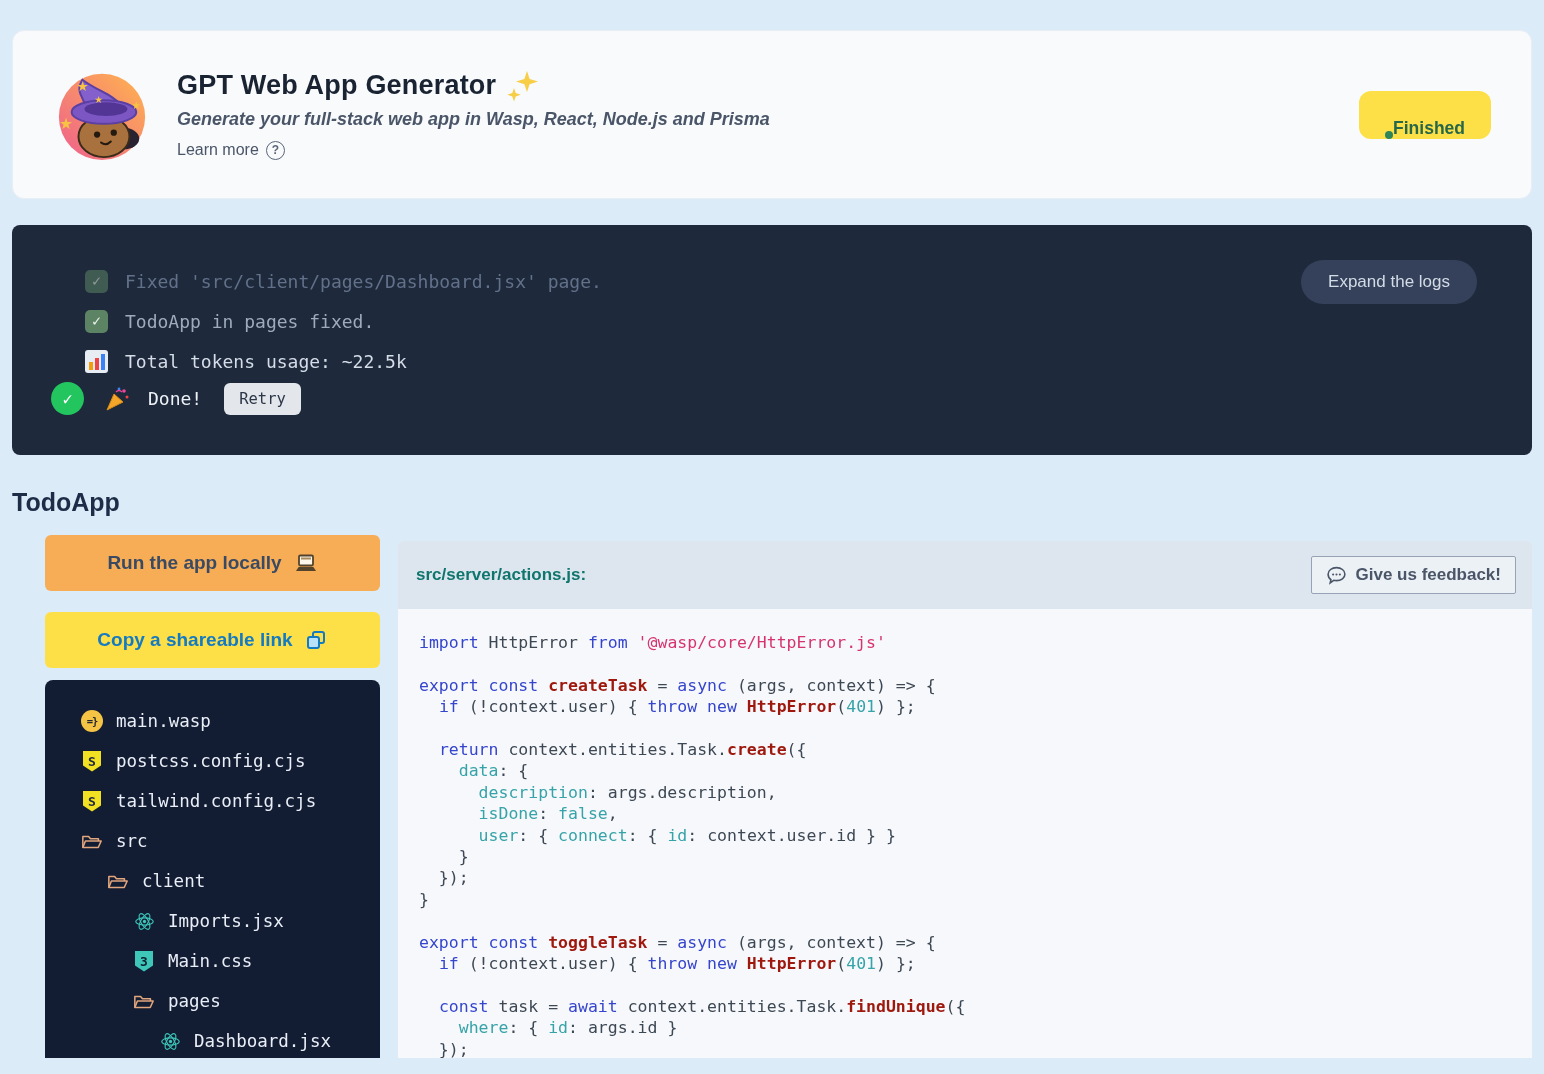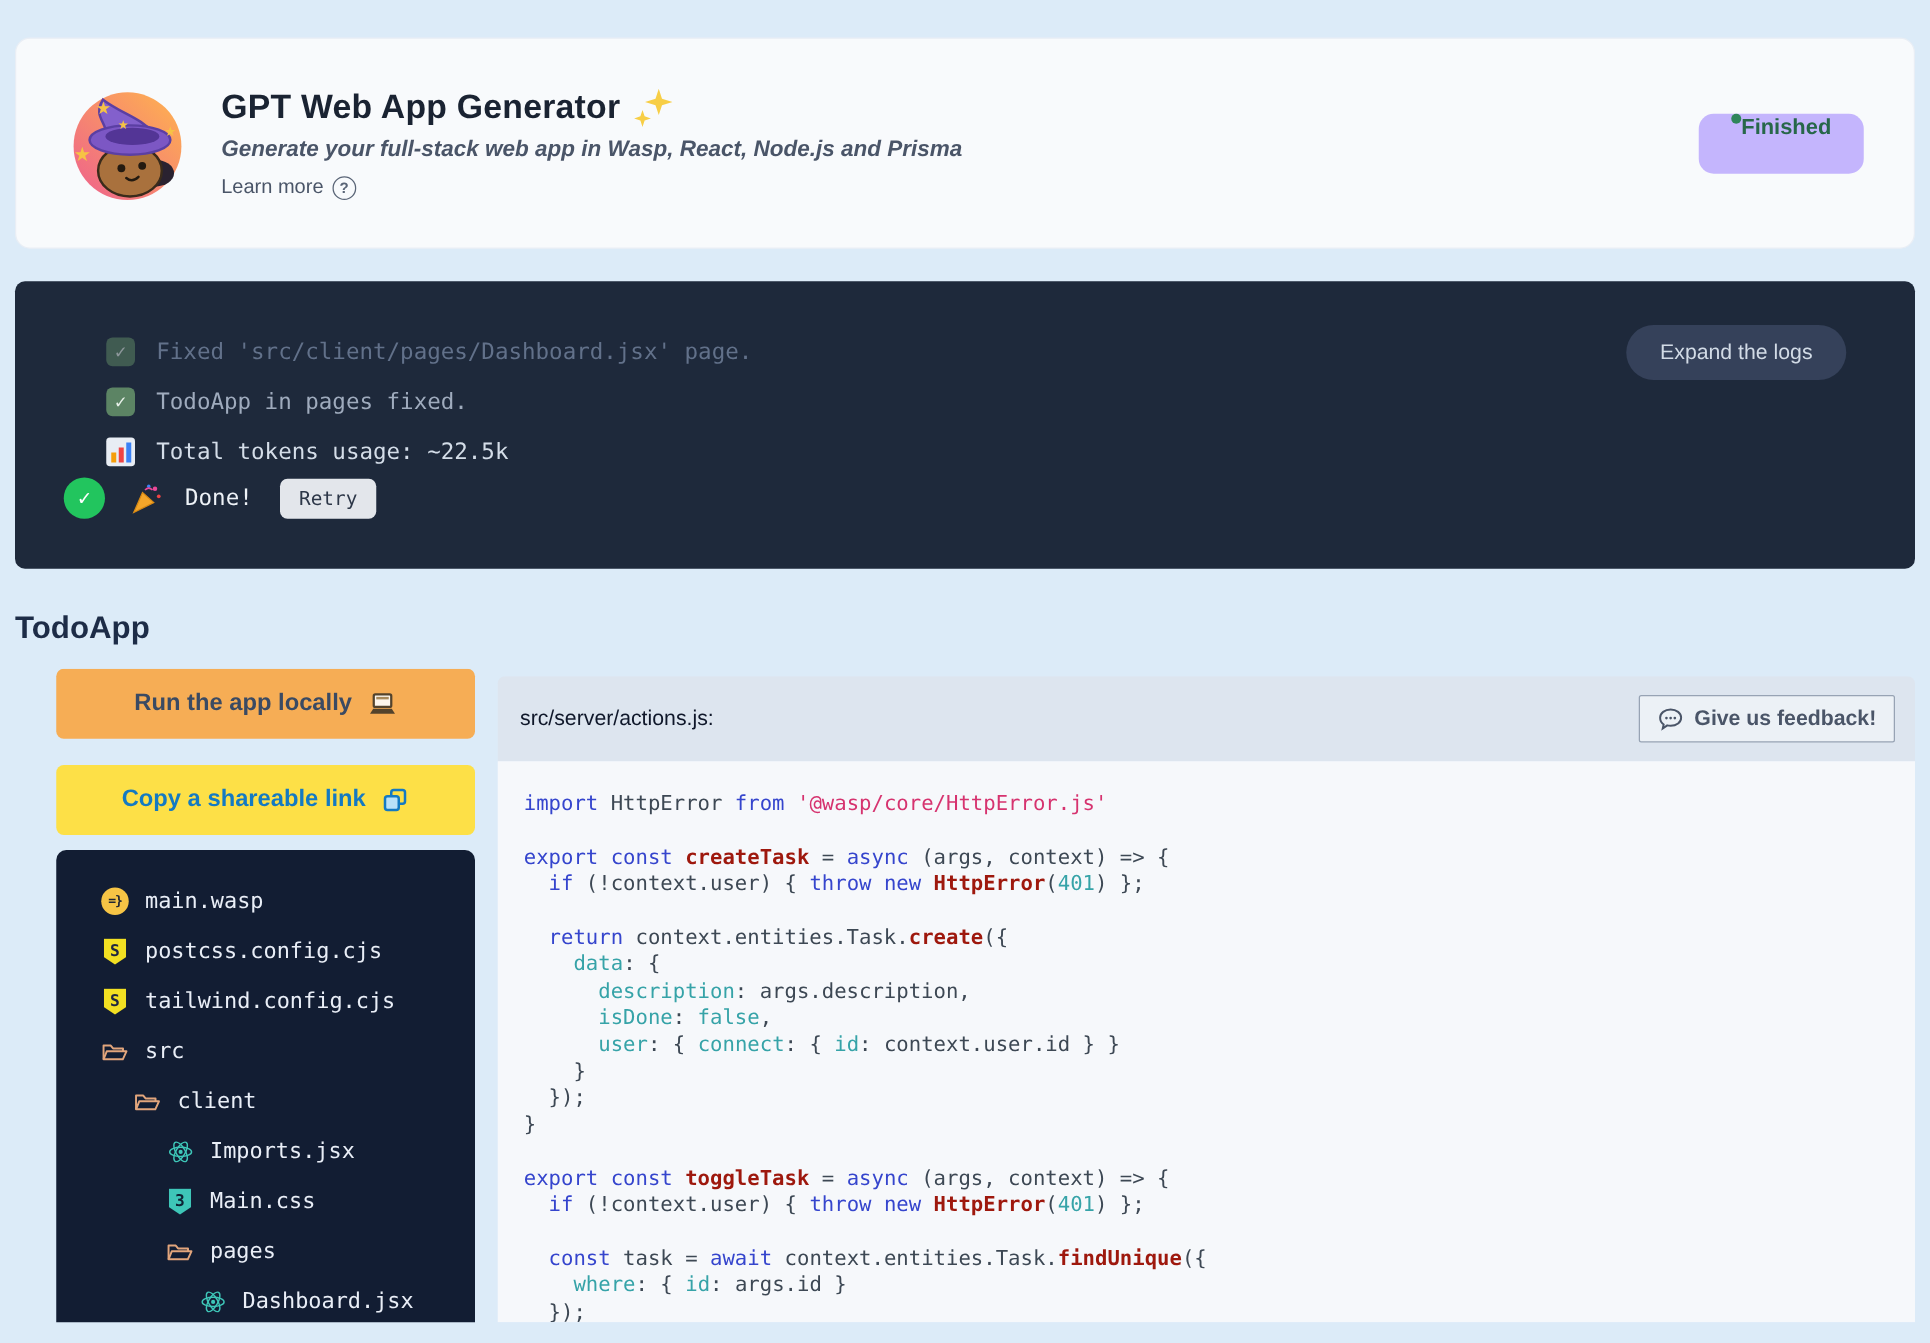--- a/index.html
+++ b/index.html
@@ -11,22 +11,22 @@
   .header-card { margin:30px 12px 0; height:169px; background:#f8fafc; border:1px solid #e9eef5;
     border-radius:12px; display:flex; align-items:center; padding:0 40px; }
   .logo { width:98px; height:98px; flex:none; }
   .header-text { margin-left:26px; }
   .title-row { display:flex; align-items:center; gap:10px; }
   .app-title { font-size:27px; font-weight:bold; color:#1a2332; letter-spacing:.2px; }
   .subtitle { margin-top:7px; font-size:18px; font-weight:bold; color:#4a5568;font-style:italic; }
   .learn-more { margin-top:11px; font-size:16px; color:#4a5568; display:flex; align-items:center; gap:7px; cursor:pointer; }
   .q-icon { width:19px; height:19px; border:1.6px solid #5a6577; border-radius:50%; display:inline-flex;
     align-items:center; justify-content:center; font-size:12px; font-weight:bold; color:#5a6577; }
-  .status-badge { margin-left:auto; height:48px; background:#c4b5fd; color:#276749; border-radius:12px;
-    display:flex; align-items:flex-start; padding:0 26px; font-size:17.5px; font-weight:600; }
+  .status-badge { margin-left:auto; height:48px; background:#fde047; color:#276749; border-radius:12px;
+    display:flex; align-items:flex-end; padding:0 26px; font-size:17.5px; font-weight:600; }
   .status-dot { width:8px; height:8px; border-radius:50%; background:#2f855a; }
 
   
   .log-panel { margin:26px 12px 0; height:230px; background:#1e293b; border-radius:8px;
     position:relative; padding-top:36px; font-family:"DejaVu Sans Mono", monospace; }
   .log-line { height:40px; display:flex; align-items:center; gap:17px; padding-left:73px; font-size:18px; }
   .log-line.dim { color:#62718a; }
   .log-line.dim .li-check { opacity:.55; }
   .log-line.normal { color:#9fabbd; }
   .log-line.bright { color:#d4dde8; }
@@ -68,21 +68,21 @@
   .ti.shield { width:18px; height:21px; margin:0 2px; clip-path:polygon(0 0,100% 0,100% 72%,50% 100%,0 72%);
     font-size:13px; font-weight:bold; font-family:"DejaVu Sans Mono", monospace; }
   .ti.js  { background:#f2e022; color:#1f2840; }
   .ti.css { background:#3ec6b8; color:#0e2334; }
 
   
   .right-col { flex:1; margin-left:18px; margin-top:6px; display:flex; flex-direction:column;
     border-radius:6px 6px 0 0; overflow:hidden; }
   .code-header { height:68px; flex:none; background:#dde5ef; display:flex; align-items:center;
     justify-content:space-between; padding:0 16px 0 18px; }
-  .code-filename { font-size:17px; font-weight:normal; color:#0f172a; }
+  .code-filename { font-size:17px; font-weight:bold; color:#0f766e; }
   .feedback-btn { height:38px; display:flex; align-items:center; gap:8px; padding:0 14px;
     background:rgba(255,255,255,.45); border:1px solid #97a3b4; border-radius:2px;
     font-size:17px; font-weight:bold; color:#4a5568; cursor:pointer; font-family:"Liberation Sans", sans-serif; }
   .code-area { flex:1; background:#f6f8fb; padding:23px 0 0 21px; font-family:"DejaVu Sans Mono", monospace;
     font-size:16.5px; line-height:21.4px; white-space:pre; overflow:hidden; }
   .pln  { color:#3d4854; }
   .kw   { color:#3545cd; }
   .fn   { color:#9e180d; font-weight:bold; }
   .str  { color:#d6336f; }
   .num  { color:#36a3a8; }

